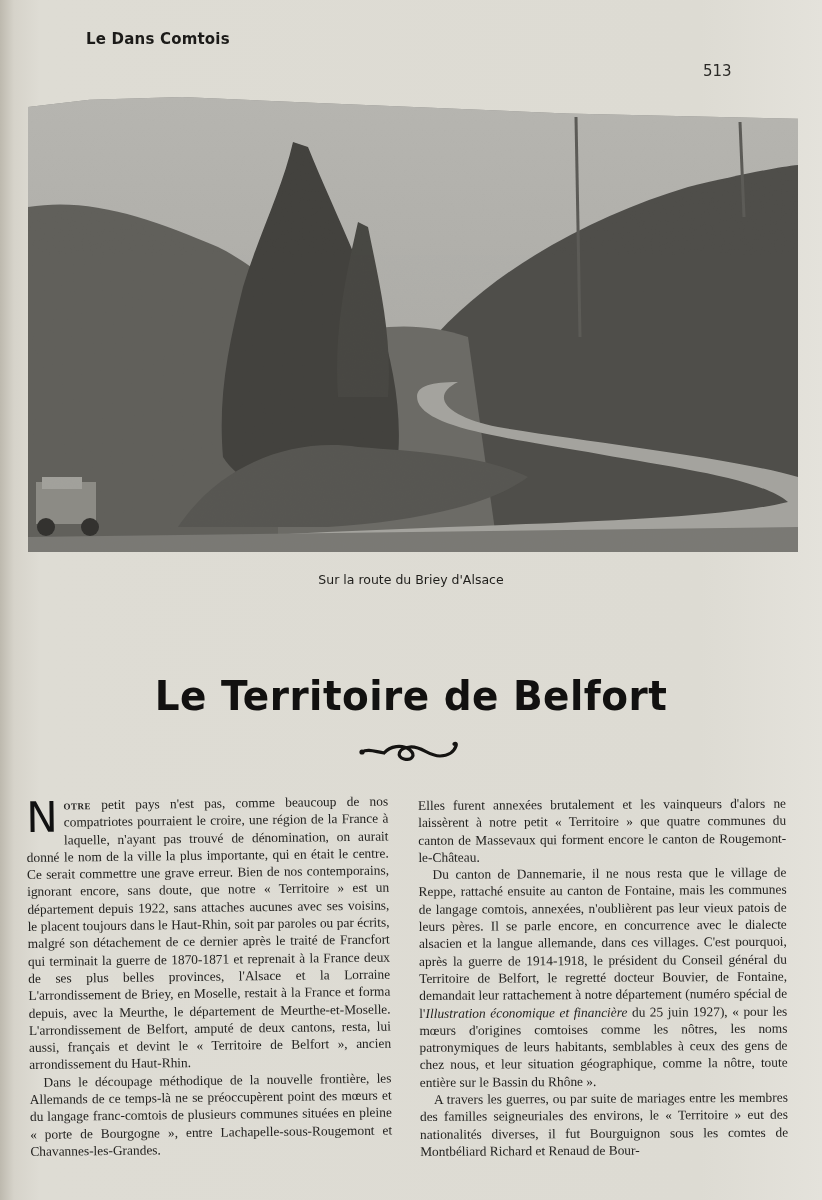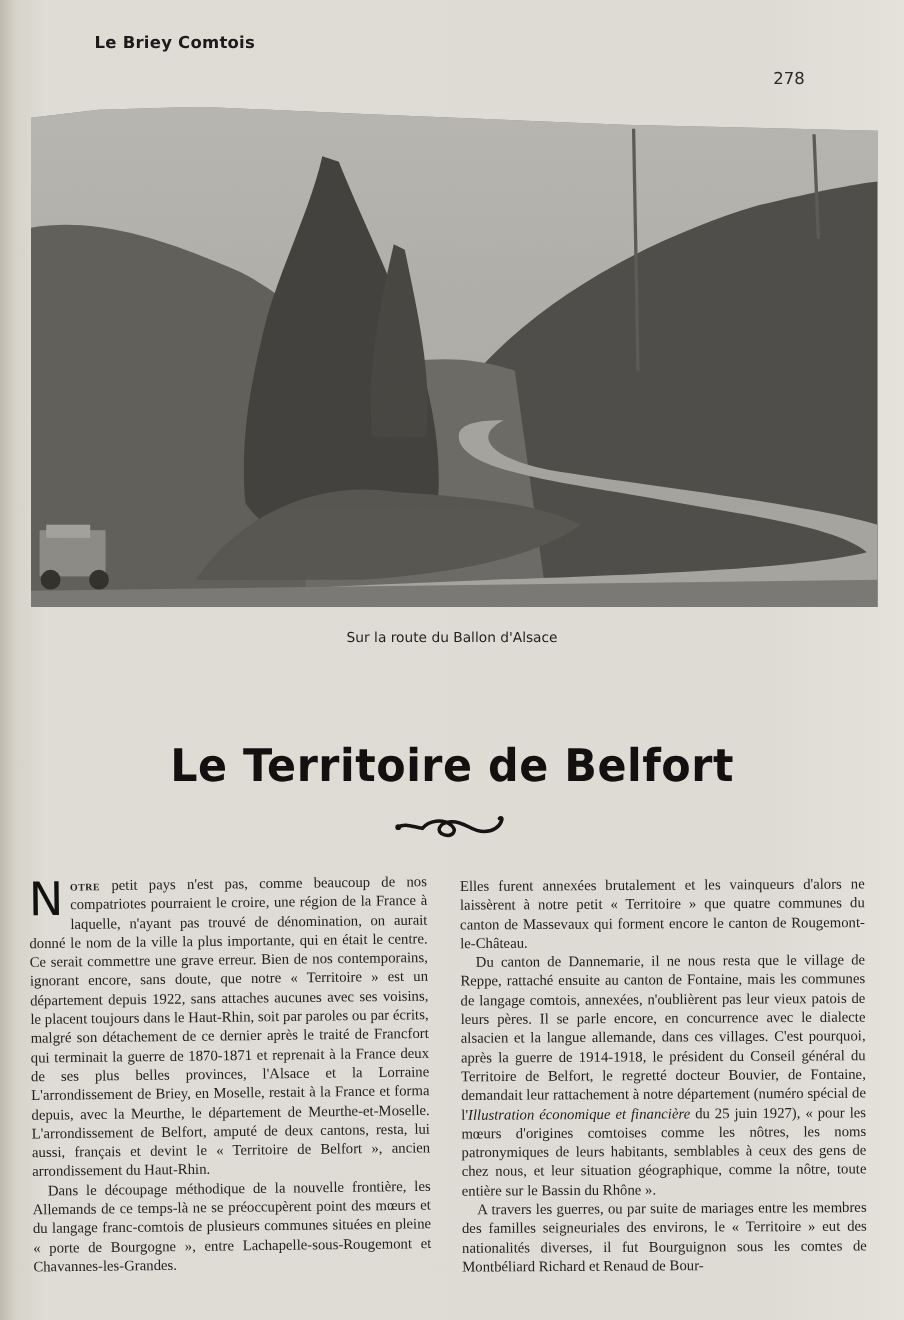--- a/index.html
+++ b/index.html
@@ -51,22 +51,22 @@
       margin: 4px 6px 0 0; color: #111; font-weight: normal;
     }
     .smallcaps { font-variant: small-caps; letter-spacing: 0.5px; font-weight: bold; }
     em { font-style: italic; }
   </style>
 </head>
 <body>
 
 <div class="page">
 
-  <div class="running-head">Le Briey Comtois</div>
-  <div class="folio">278</div>
+  <div class="running-head">Le Dans Comtois</div>
+  <div class="folio">513</div>
 
   <div class="photo">
     <svg viewBox="0 0 770 455" preserveAspectRatio="none">
       <defs>
         <linearGradient id="sky" x1="0" y1="0" x2="0" y2="1">
           <stop offset="0" stop-color="#b9b8b3"></stop>
           <stop offset="1" stop-color="#a9a8a3"></stop>
         </linearGradient>
         <filter id="grain">
           <feTurbulence type="fractalNoise" baseFrequency="0.9" numOctaves="2" result="n"></feTurbulence>
@@ -99,21 +99,21 @@
       <g>
         <rect x="8" y="385" width="60" height="42" fill="#8d8c86"></rect>
         <rect x="14" y="380" width="40" height="12" fill="#a4a39d"></rect>
         <circle cx="18" cy="430" r="9" fill="#2e2d2a"></circle>
         <circle cx="62" cy="430" r="9" fill="#2e2d2a"></circle>
       </g>
       <rect width="770" height="455" fill="#888" opacity="0.06" filter="url(#grain)"></rect>
     </svg>
   </div>
 
-  <div class="caption">Sur la route du Ballon d'Alsace</div>
+  <div class="caption">Sur la route du Briey d'Alsace</div>
 
   <h1 class="title" style="margin:0;">Le Territoire de Belfort</h1>
 
   <svg class="ornament" viewBox="0 0 104 26">
     <path d="M4 14 C10 10 18 14 26 15 C32 8 44 6 52 12 C58 17 54 23 46 21 C38 19 40 10 52 9 C64 8 70 18 82 18 C90 18 96 14 98 8 C99 5 97 5 96 6" fill="none" stroke="#151412" stroke-width="3.2" stroke-linecap="round"></path>
     <circle cx="4" cy="14" r="2.6" fill="#151412"></circle>
   </svg>
 
   <div class="col col-left">
     <p class="first">

